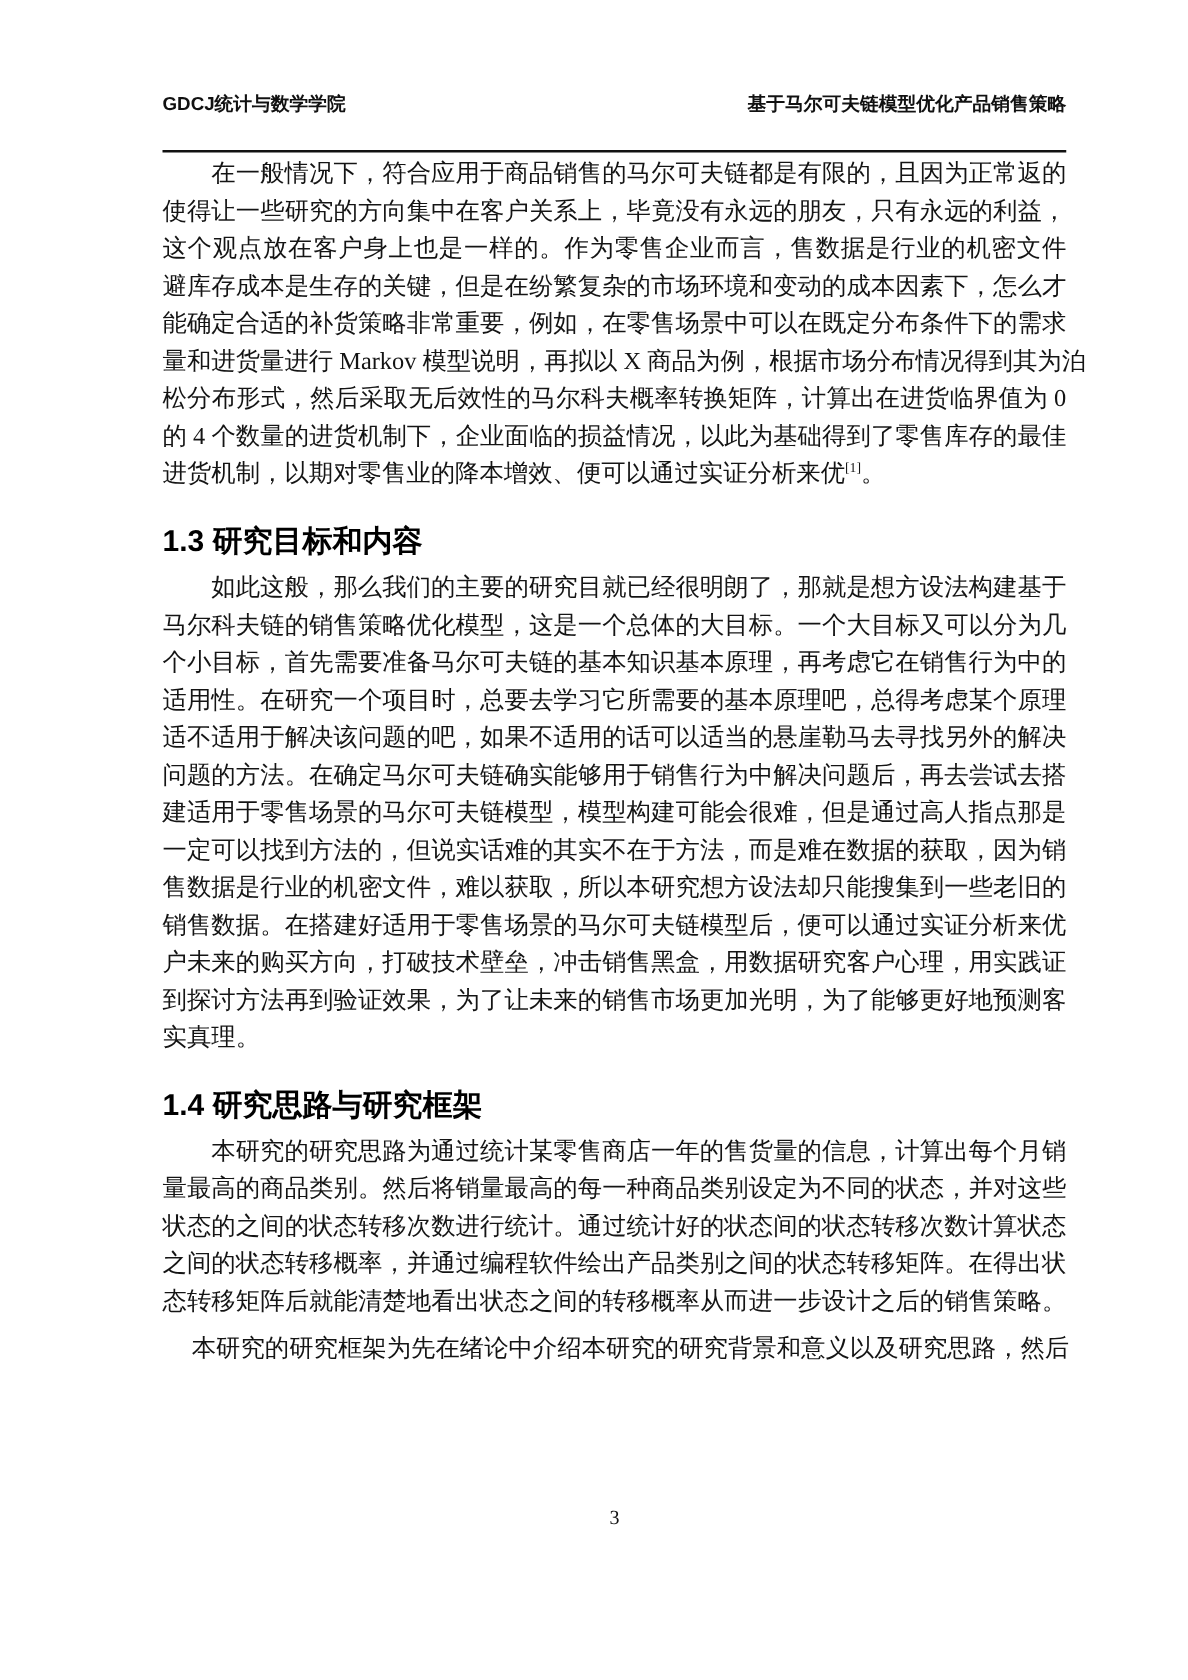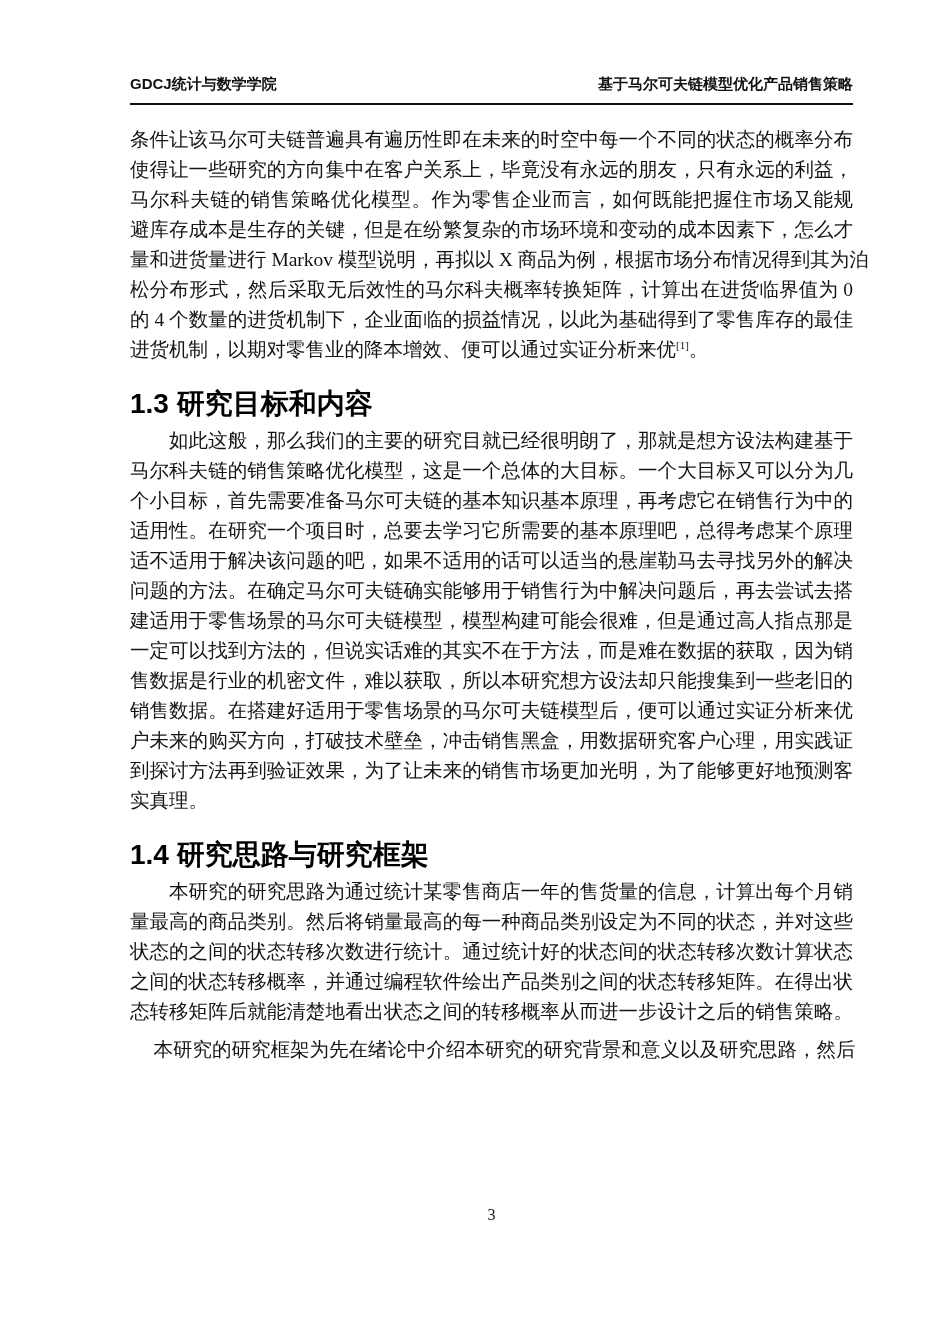--- a/index.html
+++ b/index.html
@@ -12,21 +12,21 @@
     overflow:hidden;
   }
   .header{
     position:absolute;
     left:130px;width:723px;top:72px;
     display:flex;justify-content:space-between;align-items:flex-end;
     font-family:"Liberation Sans","DejaVu Sans",sans-serif;
     font-weight:700;font-size:15px;line-height:24px;
     color:#111;
     border-bottom:2px solid #111;
-    padding-bottom:7px;
+    padding-bottom:24px;
   }
   .doc-body{
     position:absolute;
     left:130px;width:723px;top:125px;
   }
   .paragraph{
     font-size:19.5px;
     line-height:30px;
     color:#141414;
   }
@@ -41,21 +41,21 @@
     text-align-last:left;
   }
   .line sup{
     font-size:11px;
     line-height:0;
     vertical-align:super;
   }
   .heading{
     font-family:"Liberation Sans","DejaVu Sans",sans-serif;
     font-weight:700;
-    font-size:28px;
+    font-size:24px;
     line-height:32px;
     color:#000;
     margin:23px 0 6px 0;
   }
   .paragraph + .paragraph{margin-top:8px;}
   .footer{
     position:absolute;
     left:130px;width:723px;top:1206px;
     text-align:center;
     font-size:16px;
@@ -67,24 +67,25 @@
 
 <div class="page">
 
   <div class="header">
     <span>GDCJ统计与数学学院</span>
     <span>基于马尔可夫链模型优化产品销售策略</span>
   </div>
 
   <div class="doc-body">
       <div class="paragraph">
-        <div class="line"><span>条件让该马尔可夫链普遍具有遍历性即在未来的时空中每一个不同的状态的概率分布</span></div>
+        <div class="line" style="text-indent: 2em;"><span>在一般情况下，符合应用于商品销售的马尔可夫链都是有限的，且因为正常返的</span></div>
         <div class="line"><span>使得让一些研究的方向集中在客户关系上，毕竟没有永远的朋友，只有永远的利益，</span></div>
-        <div class="line"><span>马尔科夫链的销售策略优化模型。作为零售企业而言，如何既能把握住市场又能规</span></div>
+        <div class="line"><span>这个观点放在客户身上也是一样的。作为零售企业而言，售数据是行业的机密文件</span></div>
         <div class="line"><span>避库存成本是生存的关键，但是在纷繁复杂的市场环境和变动的成本因素下，怎么才</span></div>
+        <div class="line"><span>能确定合适的补货策略非常重要，例如，在零售场景中可以在既定分布条件下的需求</span></div>
         <div class="line"><span>量和进货量进行 Markov 模型说明，再拟以 X 商品为例，根据市场分布情况得到其为泊</span></div>
         <div class="line"><span>松分布形式，然后采取无后效性的马尔科夫概率转换矩阵，计算出在进货临界值为 0</span></div>
         <div class="line"><span>的 4 个数量的进货机制下，企业面临的损益情况，以此为基础得到了零售库存的最佳</span></div>
         <div class="line last"><span>进货机制，以期对零售业的降本增效、便可以通过实证分析来优</span><sup>[1]</sup><span>。</span></div>
       </div>
       <div class="heading">1.3 研究目标和内容</div>
       <div class="paragraph">
         <div class="line" style="text-indent: 2em;"><span>如此这般，那么我们的主要的研究目就已经很明朗了，那就是想方设法构建基于</span></div>
         <div class="line"><span>马尔科夫链的销售策略优化模型，这是一个总体的大目标。一个大目标又可以分为几</span></div>
         <div class="line"><span>个小目标，首先需要准备马尔可夫链的基本知识基本原理，再考虑它在销售行为中的</span></div>

